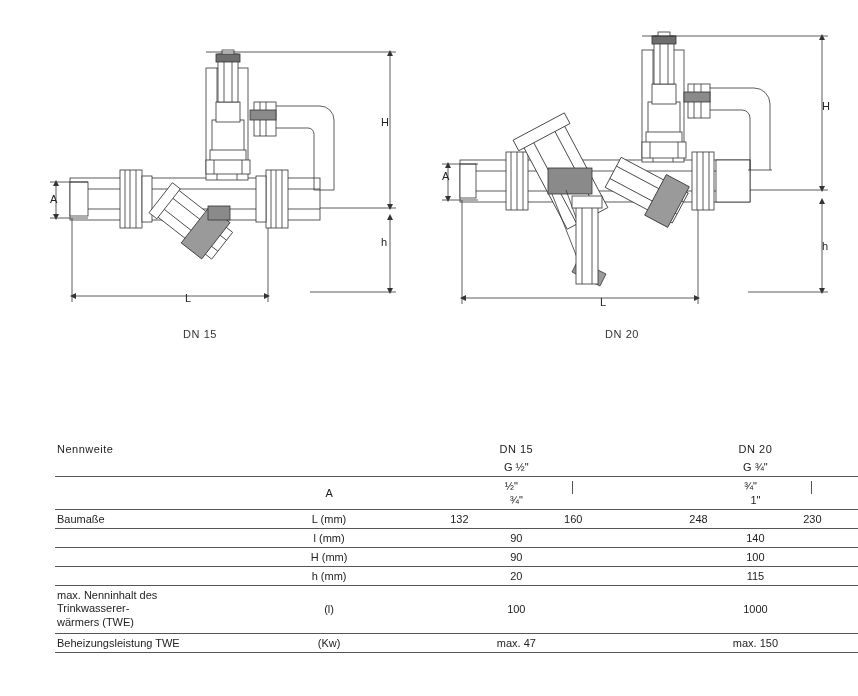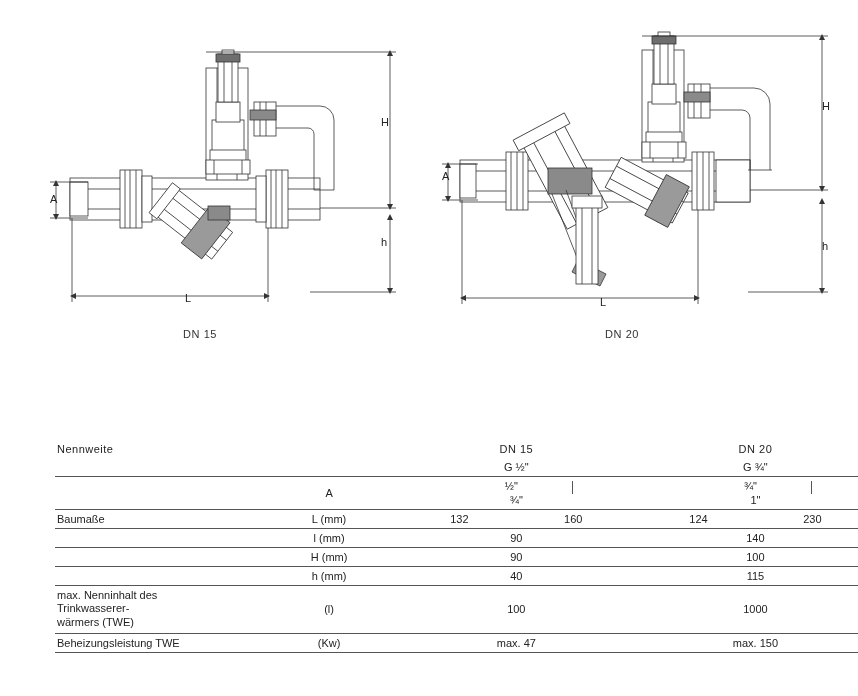--- a/index.html
+++ b/index.html
@@ -319,21 +319,21 @@
         <tr class="line-bottom">
           <td class="col-label">Baumaße</td>
           <td class="col-param">L (mm)</td>
           <td class="col-dn15">
             <span class="sub-split">
               <span>132</span><span style="display:inline-block;width:1px;"></span><span>160</span>
             </span>
           </td>
           <td class="col-dn20">
             <span class="sub-split">
-              <span>124</span><span style="display:inline-block;width:1px;"></span><span>230</span>
+              <span>248</span><span style="display:inline-block;width:1px;"></span><span>230</span>
             </span>
           </td>
         </tr>
 
         <tr class="line-bottom">
           <td class="col-label"></td>
           <td class="col-param">l (mm)</td>
           <td class="col-dn15">90</td>
           <td class="col-dn20">140</td>
         </tr>
@@ -341,21 +341,21 @@
         <tr class="line-bottom">
           <td class="col-label"></td>
           <td class="col-param">H (mm)</td>
           <td class="col-dn15">90</td>
           <td class="col-dn20">100</td>
         </tr>
 
         <tr class="line-bottom">
           <td class="col-label"></td>
           <td class="col-param">h (mm)</td>
-          <td class="col-dn15">40</td>
+          <td class="col-dn15">20</td>
           <td class="col-dn20">115</td>
         </tr>
 
         <tr class="line-bottom">
           <td class="col-label multiline">
             <span>max. Nenninhalt des</span><br>
             <span>Trinkwasserer-</span><br>
             <span>wärmers (TWE)</span>
           </td>
           <td class="col-param">(l)</td>

